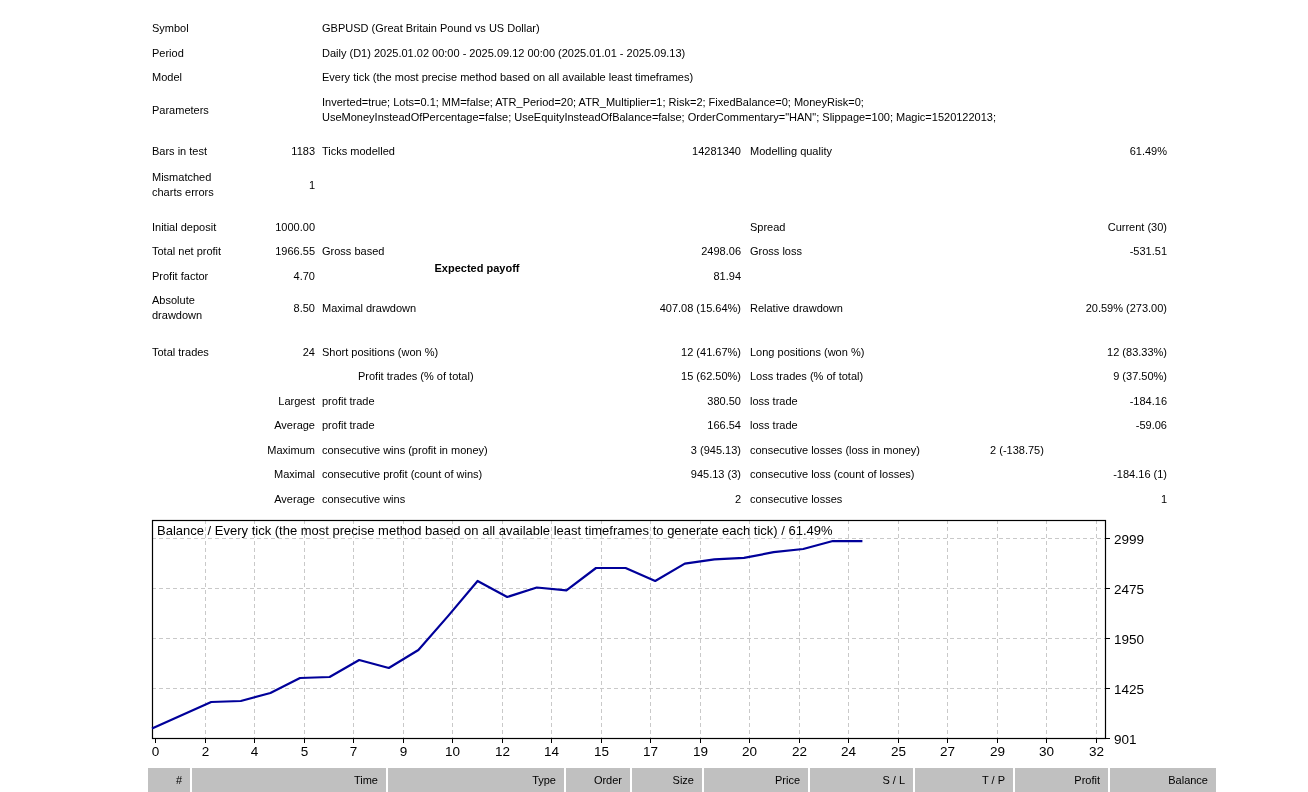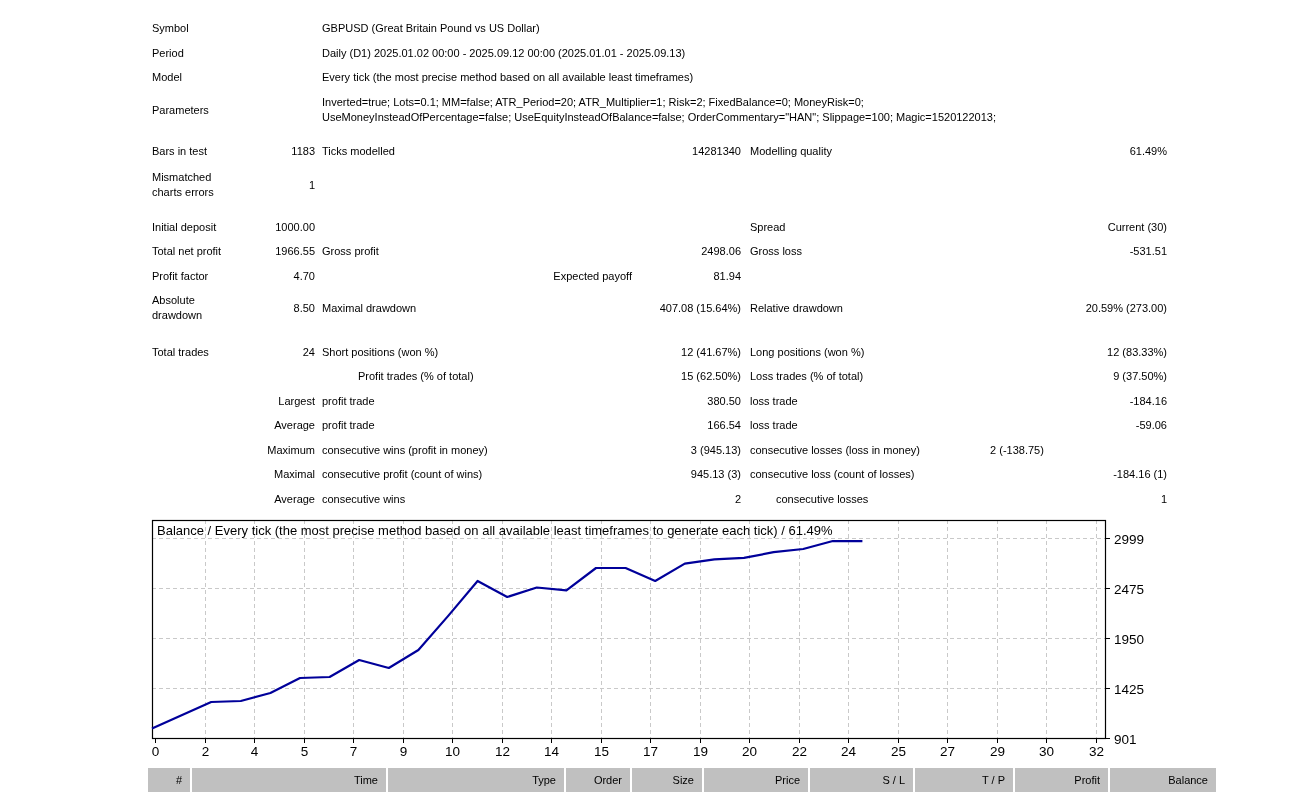--- a/index.html
+++ b/index.html
@@ -40,27 +40,27 @@
         <div>Mismatched</div>
         <div>charts errors</div>
       </div>
       <div class="srow-cell val" style="left: 152px; width: 163px; top: 178px; text-align: right;">1</div>
       <div class="srow-cell lbl" style="left: 152px; width: 163px; top: 220px; text-align: left;">Initial deposit</div>
       <div class="srow-cell val" style="left: 152px; width: 163px; top: 220px; text-align: right;">1000.00</div>
       <div class="srow-cell lbl" style="left: 750px; width: 310px; top: 220px; text-align: left;">Spread</div>
       <div class="srow-cell val" style="left: 867px; width: 300px; top: 220px; text-align: right;">Current (30)</div>
       <div class="srow-cell lbl" style="left: 152px; width: 163px; top: 244px; text-align: left;">Total net profit</div>
       <div class="srow-cell val" style="left: 152px; width: 163px; top: 244px; text-align: right;">1966.55</div>
-      <div class="srow-cell lbl" style="left: 322px; width: 310px; top: 244px; text-align: left;">Gross profit</div>
+      <div class="srow-cell lbl" style="left: 322px; width: 310px; top: 244px; text-align: left;">Gross based</div>
       <div class="srow-cell val" style="left: 441px; width: 300px; top: 244px; text-align: right;">2498.06</div>
       <div class="srow-cell lbl" style="left: 750px; width: 310px; top: 244px; text-align: left;">Gross loss</div>
       <div class="srow-cell val" style="left: 867px; width: 300px; top: 244px; text-align: right;">-531.51</div>
       <div class="srow-cell lbl" style="left: 152px; width: 163px; top: 269px; text-align: left;">Profit factor</div>
       <div class="srow-cell val" style="left: 152px; width: 163px; top: 269px; text-align: right;">4.70</div>
-      <div class="srow-cell lbl" style="left: 322px; width: 310px; top: 269px; text-align: right;">Expected payoff</div>
+      <div class="srow-cell lbl" style="left: 322px; width: 310px; top: 261px; text-align: center; font-weight: bold;">Expected payoff</div>
       <div class="srow-cell val" style="left: 441px; width: 300px; top: 269px; text-align: right;">81.94</div>
       <div class="srow-cell lbl" style="left: 152px; width: 163px; top: 293px; text-align: left; white-space: normal;">
         <div>Absolute</div>
         <div>drawdown</div>
       </div>
       <div class="srow-cell val" style="left: 152px; width: 163px; top: 301px; text-align: right;">8.50</div>
       <div class="srow-cell lbl" style="left: 322px; width: 310px; top: 301px; text-align: left;">Maximal drawdown</div>
       <div class="srow-cell val" style="left: 441px; width: 300px; top: 301px; text-align: right;">407.08 (15.64%)</div>
       <div class="srow-cell lbl" style="left: 750px; width: 310px; top: 301px; text-align: left;">Relative drawdown</div>
       <div class="srow-cell val" style="left: 867px; width: 300px; top: 301px; text-align: right;">20.59% (273.00)</div>
@@ -90,21 +90,21 @@
       <div class="srow-cell lbl" style="left: 750px; width: 310px; top: 443px; text-align: left;">consecutive losses (loss in money)</div>
       <div class="srow-cell val" style="left: 867px; width: 300px; top: 443px; text-align: center;">2 (-138.75)</div>
       <div class="srow-cell val" style="left: 152px; width: 163px; top: 467px; text-align: right;">Maximal</div>
       <div class="srow-cell lbl" style="left: 322px; width: 310px; top: 467px; text-align: left;">consecutive profit (count of wins)</div>
       <div class="srow-cell val" style="left: 441px; width: 300px; top: 467px; text-align: right;">945.13 (3)</div>
       <div class="srow-cell lbl" style="left: 750px; width: 310px; top: 467px; text-align: left;">consecutive loss (count of losses)</div>
       <div class="srow-cell val" style="left: 867px; width: 300px; top: 467px; text-align: right;">-184.16 (1)</div>
       <div class="srow-cell val" style="left: 152px; width: 163px; top: 492px; text-align: right;">Average</div>
       <div class="srow-cell lbl" style="left: 322px; width: 310px; top: 492px; text-align: left;">consecutive wins</div>
       <div class="srow-cell val" style="left: 441px; width: 300px; top: 492px; text-align: right;">2</div>
-      <div class="srow-cell lbl" style="left: 750px; width: 310px; top: 492px; text-align: left; margin-left: 26px;">consecutive losses</div>
+      <div class="srow-cell lbl" style="left: 750px; width: 310px; top: 492px; text-align: left;">consecutive losses</div>
       <div class="srow-cell val" style="left: 867px; width: 300px; top: 492px; text-align: right;">1</div>
     </div>
   <div id="chart-wrap"><svg width="1308" height="770">
         <line x1="152" y1="538.5" x2="1105" y2="538.5" stroke="#c9c9c9" stroke-width="1" stroke-dasharray="4 3"></line>
         <line x1="1105" y1="538.5" x2="1110" y2="538.5" stroke="#000000" stroke-width="1"></line>
         <text x="1114" y="543.5" font-size="13.5px" font-family="&quot;Liberation Sans&quot;, sans-serif" fill="#000000">2999</text>
         <line x1="152" y1="588.5" x2="1105" y2="588.5" stroke="#c9c9c9" stroke-width="1" stroke-dasharray="4 3"></line>
         <line x1="1105" y1="588.5" x2="1110" y2="588.5" stroke="#000000" stroke-width="1"></line>
         <text x="1114" y="593.5" font-size="13.5px" font-family="&quot;Liberation Sans&quot;, sans-serif" fill="#000000">2475</text>
         <line x1="152" y1="638.5" x2="1105" y2="638.5" stroke="#c9c9c9" stroke-width="1" stroke-dasharray="4 3"></line>

